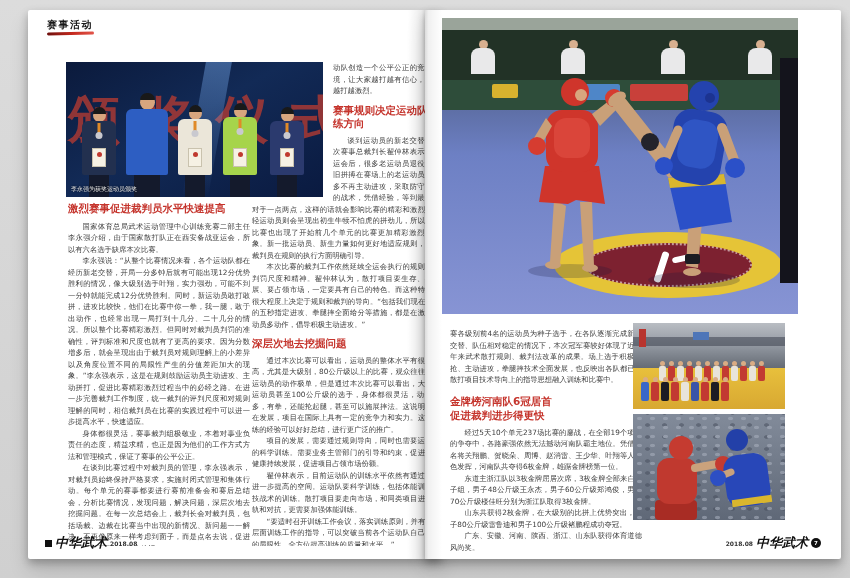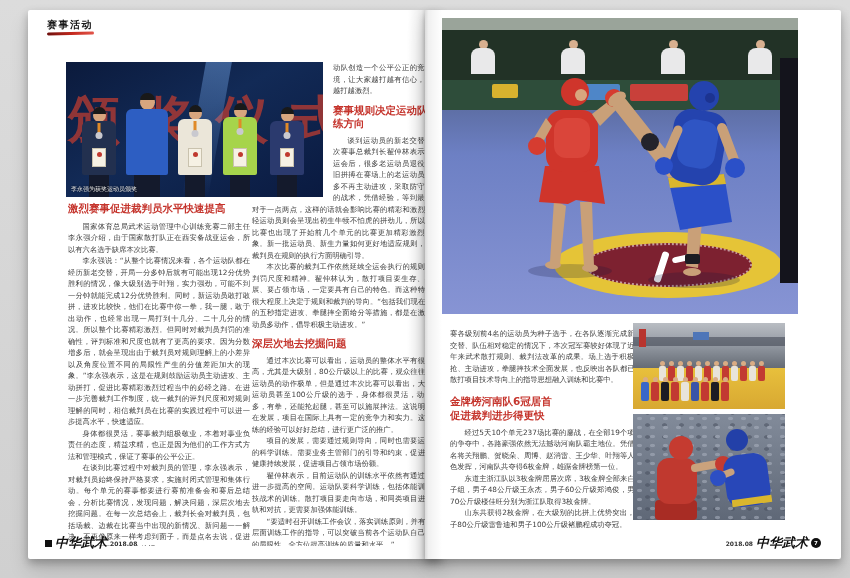--- a/index.html
+++ b/index.html
@@ -261,20 +261,21 @@
       </svg>
     </div>
 
     <div class="col rcol1">
       <p class="cont">赛各级别前4名的运动员为种子选手，在各队逐渐完成新老交替、队伍相对稳定的情况下，本次冠军赛较好体现了近两年来武术散打规则、裁判法改革的成果。场上选手积极拼抢、主动进攻，拳腿摔技术全面发展，也反映出各队都已将散打项目技术导向上的指导思想融入训练和比赛中。</p>
       <div class="h-red h1a">金牌榜河南队6冠居首</div>
       <div class="h-red h1b">促进裁判进步得更快</div>
       <p>经过5天10个单元237场比赛的鏖战，在全部19个项目的争夺中，各路豪强依然无法撼动河南队霸主地位。凭借着名将关翔鹏、贺晓朵、周博、赵消雷、王少华、叶翔等人出色发挥，河南队共夺得6枚金牌，雄踞金牌榜第一位。</p>
       <p>东道主浙江队以3枚金牌屈居次席，3枚金牌全部来自男子组，男子48公斤级王永杰，男子60公斤级郑鸿俊，男子70公斤级楼佳旺分别为浙江队取得3枚金牌。</p>
       <p>山东共获得2枚金牌，在大级别的比拼上优势突出，男子80公斤级雷鲁迪和男子100公斤级褚鹏程成功夺冠。</p>
+      <p>广东、安徽、河南、陕西、浙江、山东队获得体育道德风尚奖。</p>
     </div>
 
     <div class="photo-group">
       <div class="gband"></div>
       <div class="gbanner-red"></div>
       <div class="gbanner-blue"></div>
       <div class="grow grow-back">
         <div class="gfig">
             <div class="tb"></div>
           </div>

